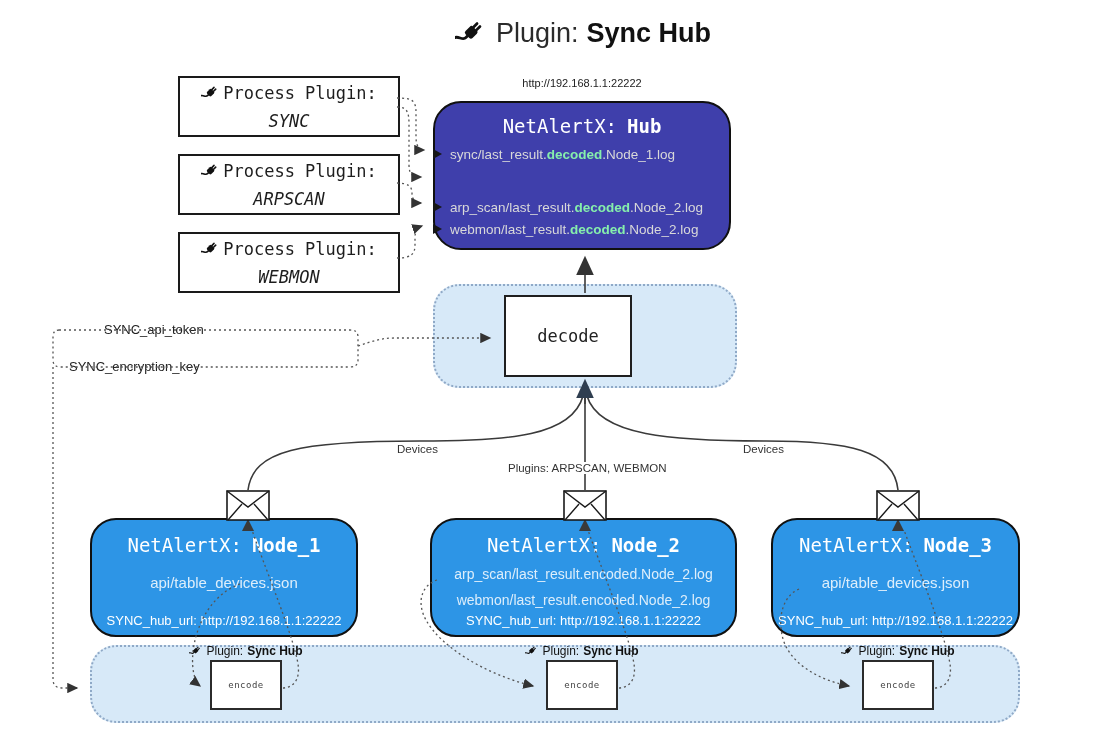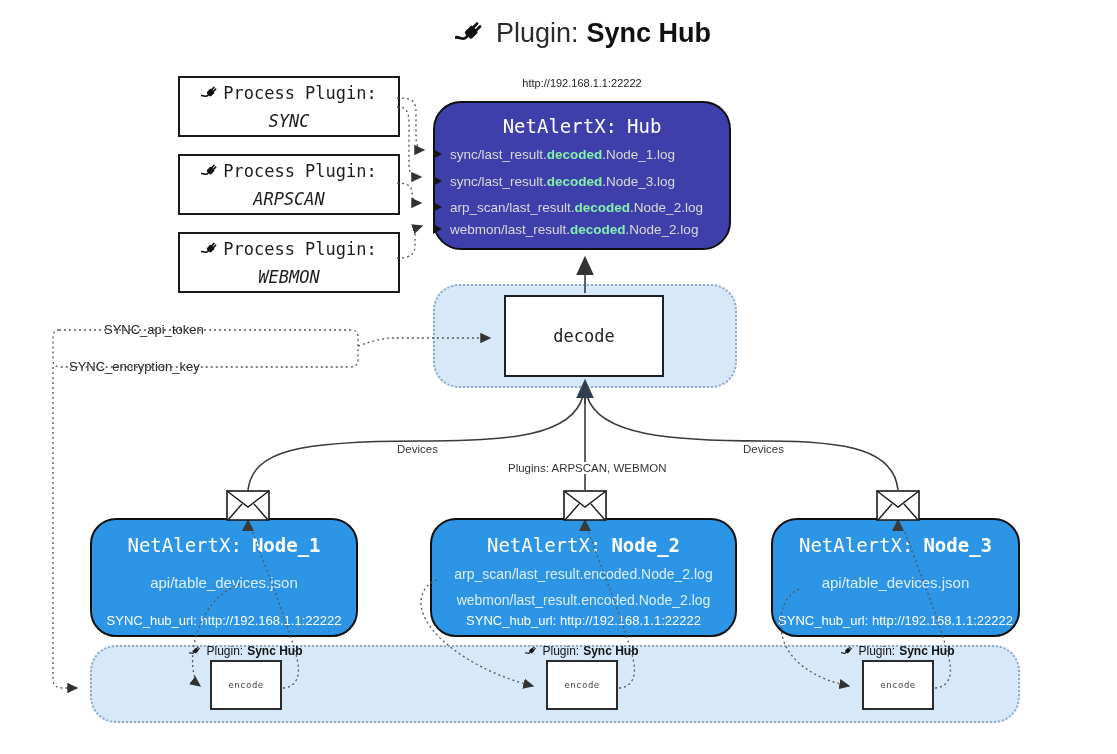--- a/index.html
+++ b/index.html
@@ -34,40 +34,40 @@
   }
   .hub {
     position:absolute; left:433px; top:101px; width:298px; height:149px;
     background:#3f3fab; border:2px solid #101010; border-radius:28px; z-index:2;
     box-sizing:border-box;
   }
   .hub-title {
     position:absolute; top:12px; width:100%; text-align:center;
     font-family:"DejaVu Sans Mono", monospace; font-size:19px; color:#ffffff;
   }
-  .hub-title .t-name { font-weight:normal; margin-left:10px; }
+  .hub-title .t-name { font-weight:bold; margin-left:10px; }
   .hub-log {
     position:absolute; left:1px; padding-left:14px; font-size:13.5px; color:#d9d9d9; white-space:nowrap;
   }
   .hub-log b { color:#86efac; }
   .tri {
     position:absolute; left:-3px; top:2px; width:0; height:0;
     border-left:9px solid #161616; border-top:5px solid transparent; border-bottom:5px solid transparent;
   }
 
   
   .panel {
     position:absolute; background:#d7e9f8; border:2px dotted #8fa9c7;
     border-radius:26px; box-sizing:border-box; z-index:1;
   }
   .decode-panel { left:433px; top:284px; width:304px; height:104px; }
   .band { left:90px; top:645px; width:930px; height:78px; }
 
   .decode-box {
-    position:absolute; left:504px; top:295px; width:160px; height:82px;
+    position:absolute; left:504px; top:295px; width:128px; height:82px;
     background:#fff; border:2px solid #1f1f1f; z-index:2;
     display:flex; align-items:center; justify-content:center;
     font-family:"DejaVu Sans Mono", monospace; font-size:17px; color:#222; box-sizing:border-box;
   }
 
   
   .cfg-label {
     position:absolute; background:#fff; padding:0 3px; font-size:13px; color:#222; z-index:2; white-space:nowrap;
   }
   .edge-label {
@@ -218,21 +218,20 @@
     </div>
     <div class="row2">WEBMON</div>
   </div>
 
   <div class="hub-addr">http://192.168.1.1:22222</div>
   <div class="hub">
     <div class="hub-title">
       <span>NetAlertX:</span><span class="t-name">Hub</span>
     </div>
     <div class="hub-log" style="top:44px"><span class="tri"></span><span>sync/last_result.</span><b>decoded</b><span>.Node_1.log</span></div>
-    <div class="hub-log" style="top:71px"><span class="tri"></span><span>sync/last_result.</span><b>decoded</b><span>.Node_3.log</span></div>
     <div class="hub-log" style="top:97px"><span class="tri"></span><span>arp_scan/last_result.</span><b>decoded</b><span>.Node_2.log</span></div>
     <div class="hub-log" style="top:119px"><span class="tri"></span><span>webmon/last_result.</span><b>decoded</b><span>.Node_2.log</span></div>
   </div>
 
   <div class="panel decode-panel"></div>
   <div class="decode-box">decode</div>
 
   <div class="cfg-label" style="left:101px; top:322px">SYNC_api_token</div>
   <div class="cfg-label" style="left:66px; top:359px">SYNC_encryption_key</div>
 

